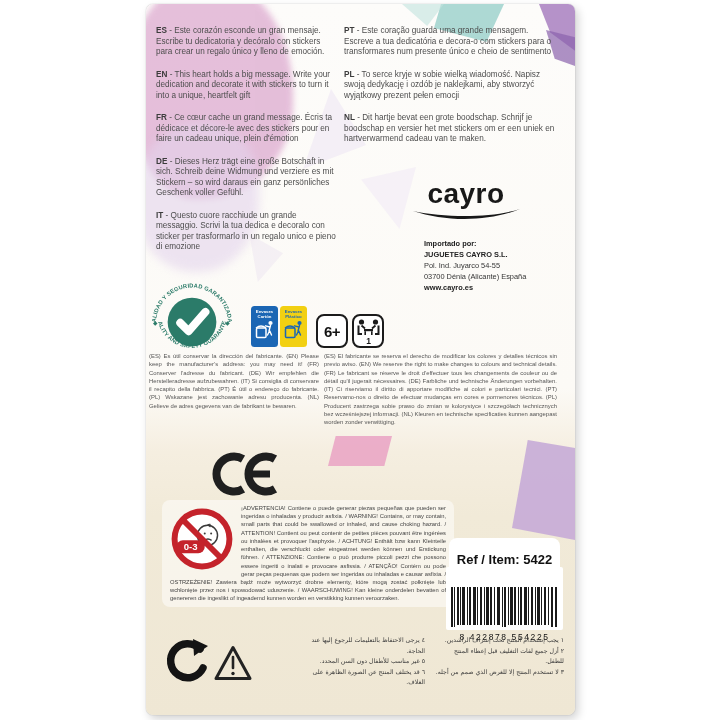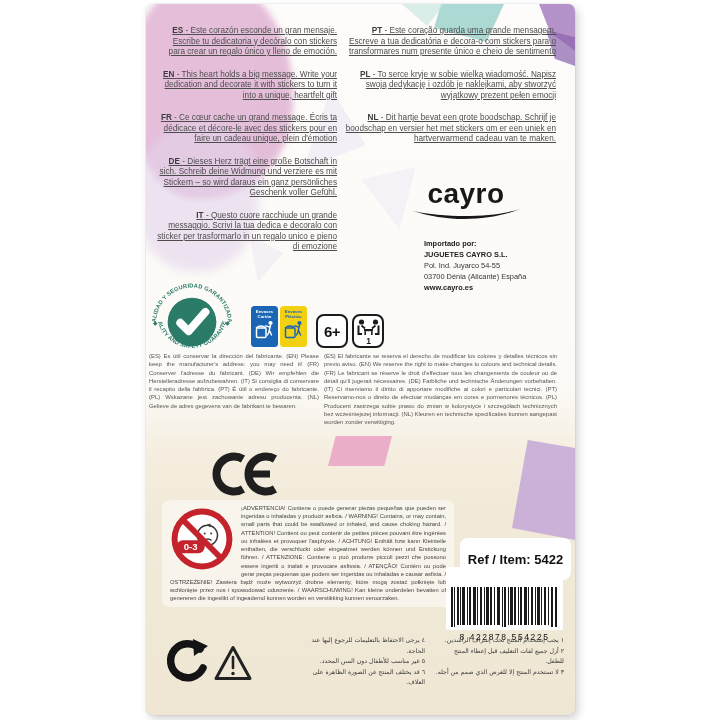--- a/index.html
+++ b/index.html
@@ -31,21 +31,21 @@
                  clip-path:polygon(0 0,100% 20%,100% 100%,30% 80%); opacity:.7; }
   .pink-trap { left:182px; top:432px; width:64px; height:30px; background:#eaa6c5;
                clip-path:polygon(12% 0,100% 0,88% 100%,0 100%); opacity:.9; }
   .lav-poly-right { left:366px; top:436px; width:63px; height:100px; background:#c6abd7;
                     clip-path:polygon(25% 0,100% 8%,100% 100%,0 88%); opacity:.9; }
 
   
   .desc-col { position:absolute; display:flex; flex-direction:column; gap:12px; }
   .desc-left { left:10px; top:22px; width:181px; }
   .desc-right { left:198px; top:22px; width:212px; }
-  .desc { font-size:8.2px; line-height:1.28; color:#4d4d4d; text-align:right;text-decoration:underline; }
+  .desc { font-size:8.2px; line-height:1.28; color:#4d4d4d; text-align:left; }
   .desc b { color:#3c3c3c; }
 
   
   .brand { position:absolute; left:252px; top:176px; width:136px; text-align:center; }
   .brand-word { font-size:28px; font-weight:700; letter-spacing:.5px; color:#181818; line-height:1; }
   .importer { position:absolute; left:278px; top:234px; width:132px; font-size:7.4px;
               line-height:1.5; color:#333; text-align:left; }
   .importer .b { font-weight:700; color:#222; }
 
   
@@ -71,21 +71,21 @@
   
   .ce { position:absolute; left:66px; top:446px; width:66px; height:48px; }
 
   
   .warning-wrap { position:absolute; left:16px; top:496px; width:292px;
                   background:rgba(255,255,255,.5); border-radius:8px; padding:4px 8px; }
   .nosign { float:left; width:64px; height:64px; margin:3px 7px 2px 0; }
   .warning-text { font-size:5.8px; line-height:1.42; color:#444; text-align:justify; }
 
   
-  .ref-box { position:absolute; left:314px; top:534px; width:111px; height:42px; background:#fff;
+  .ref-box { position:absolute; left:303px; top:534px; width:111px; height:42px; background:#fff;
              border-radius:8px; display:flex; align-items:center; justify-content:center;
              font-size:13px; font-weight:700; color:#111; }
   .barcode-box { position:absolute; left:300px; top:563px; width:117px; height:63px; background:#fff;
                  border-radius:2px; padding:20px 5px 2px; }
   .barcode-digits { font-size:8.5px; letter-spacing:1.6px; color:#111; text-align:center;
                     font-family:"Liberation Sans", sans-serif; margin-top:1px; }
 
   
   .arabic { position:absolute; left:150px; top:631px; width:268px; direction:rtl;
             display:flex; gap:10px; font-family:"DejaVu Sans", sans-serif;

